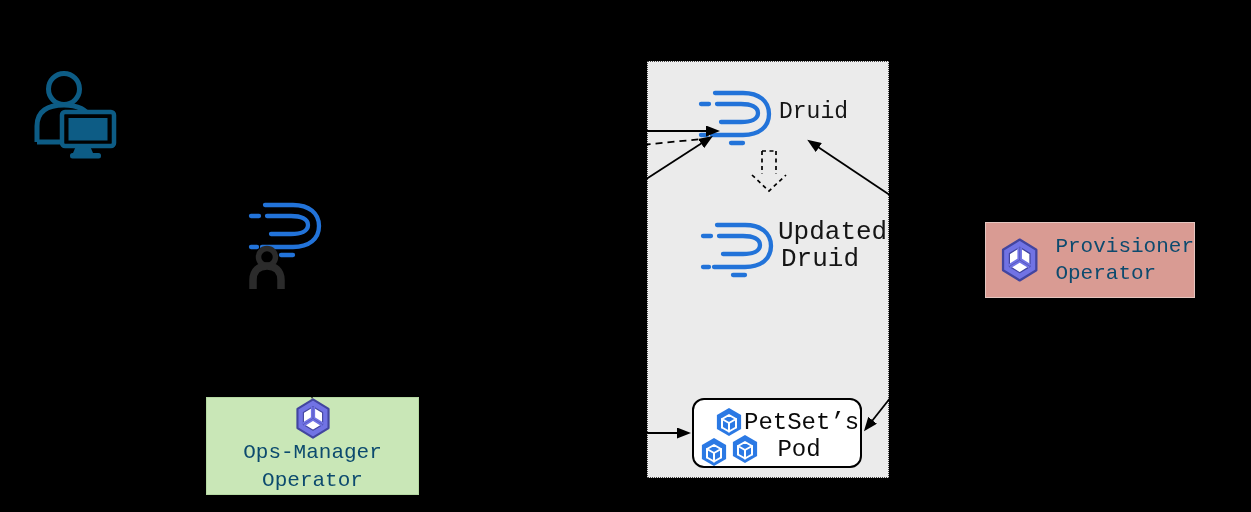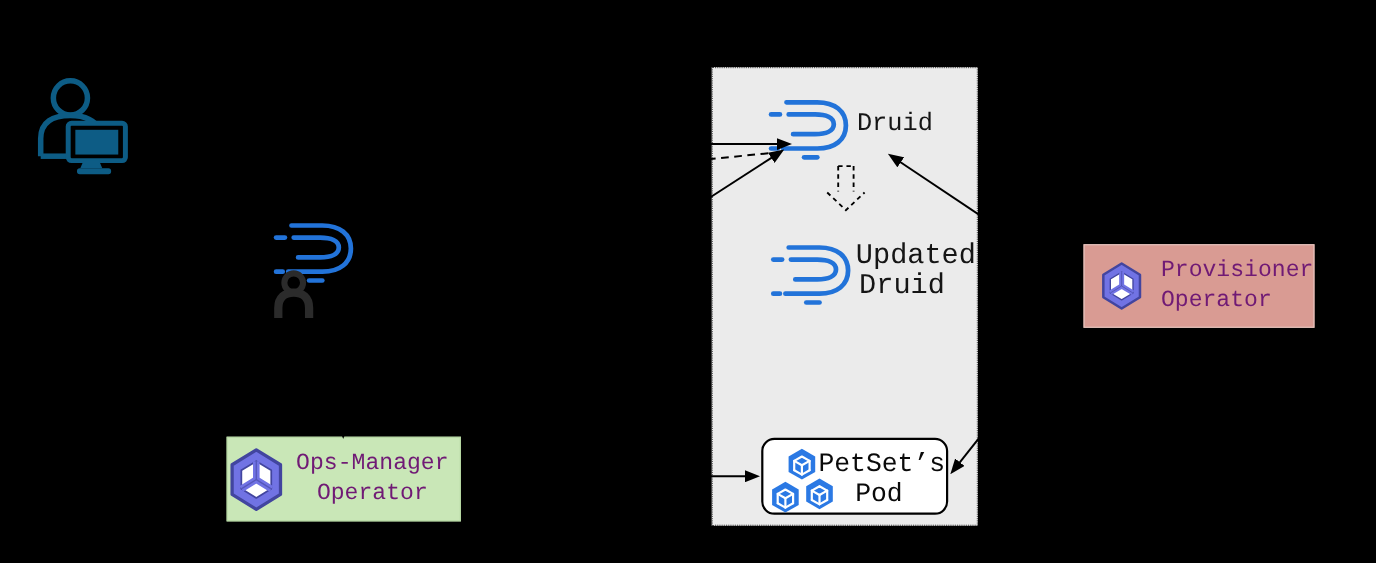--- a/index.html
+++ b/index.html
@@ -23,30 +23,31 @@
   .petset .ptext{
     position:absolute;left:50px;top:9px;width:110px;text-align:center;
     font-size:24px;line-height:27px;font-weight:500;color:#0a0a0a;
   }
   
   .opbox{
     position:absolute;box-sizing:border-box;display:flex;align-items:center;
     z-index:2;
   }
   .opbox.green{
-    left:206px;top:397px;width:213px;height:77px;
+    left:206px;top:397px;width:213px;height:98px;
     background:var(--ops_manager_fill,#c9e7b7);border:1px solid var(--ops_manager_border,#b5d8a2);
     padding-left:0;
+    flex-direction:column;
   }
   .opbox.pink{
     left:985px;top:222px;width:210px;height:76px;
     background:var(--provisioner_fill,#d99b93);border:1px solid var(--provisioner_border,#e5c6c0);
     padding-left:14px;
   }
-  .opbox .optext{font-size:21px;line-height:27.5px;color:#701a75;font-weight:500;}
+  .opbox .optext{font-size:21px;line-height:27.5px;color:#0c4a6e;font-weight:500;}
   .opbox.green .optext{flex:1;text-align:center;}
   .opbox.pink .optext{margin-left:16px;text-align:left;}
   
   .druid-label{
     position:absolute;left:779px;top:99px;font-size:23px;font-weight:500;color:#151515;z-index:3;
   }
   .updated-label{
     position:absolute;left:778px;top:219px;width:84px;text-align:center;
     font-size:26px;line-height:27px;font-weight:500;color:#151515;z-index:3;
   }

